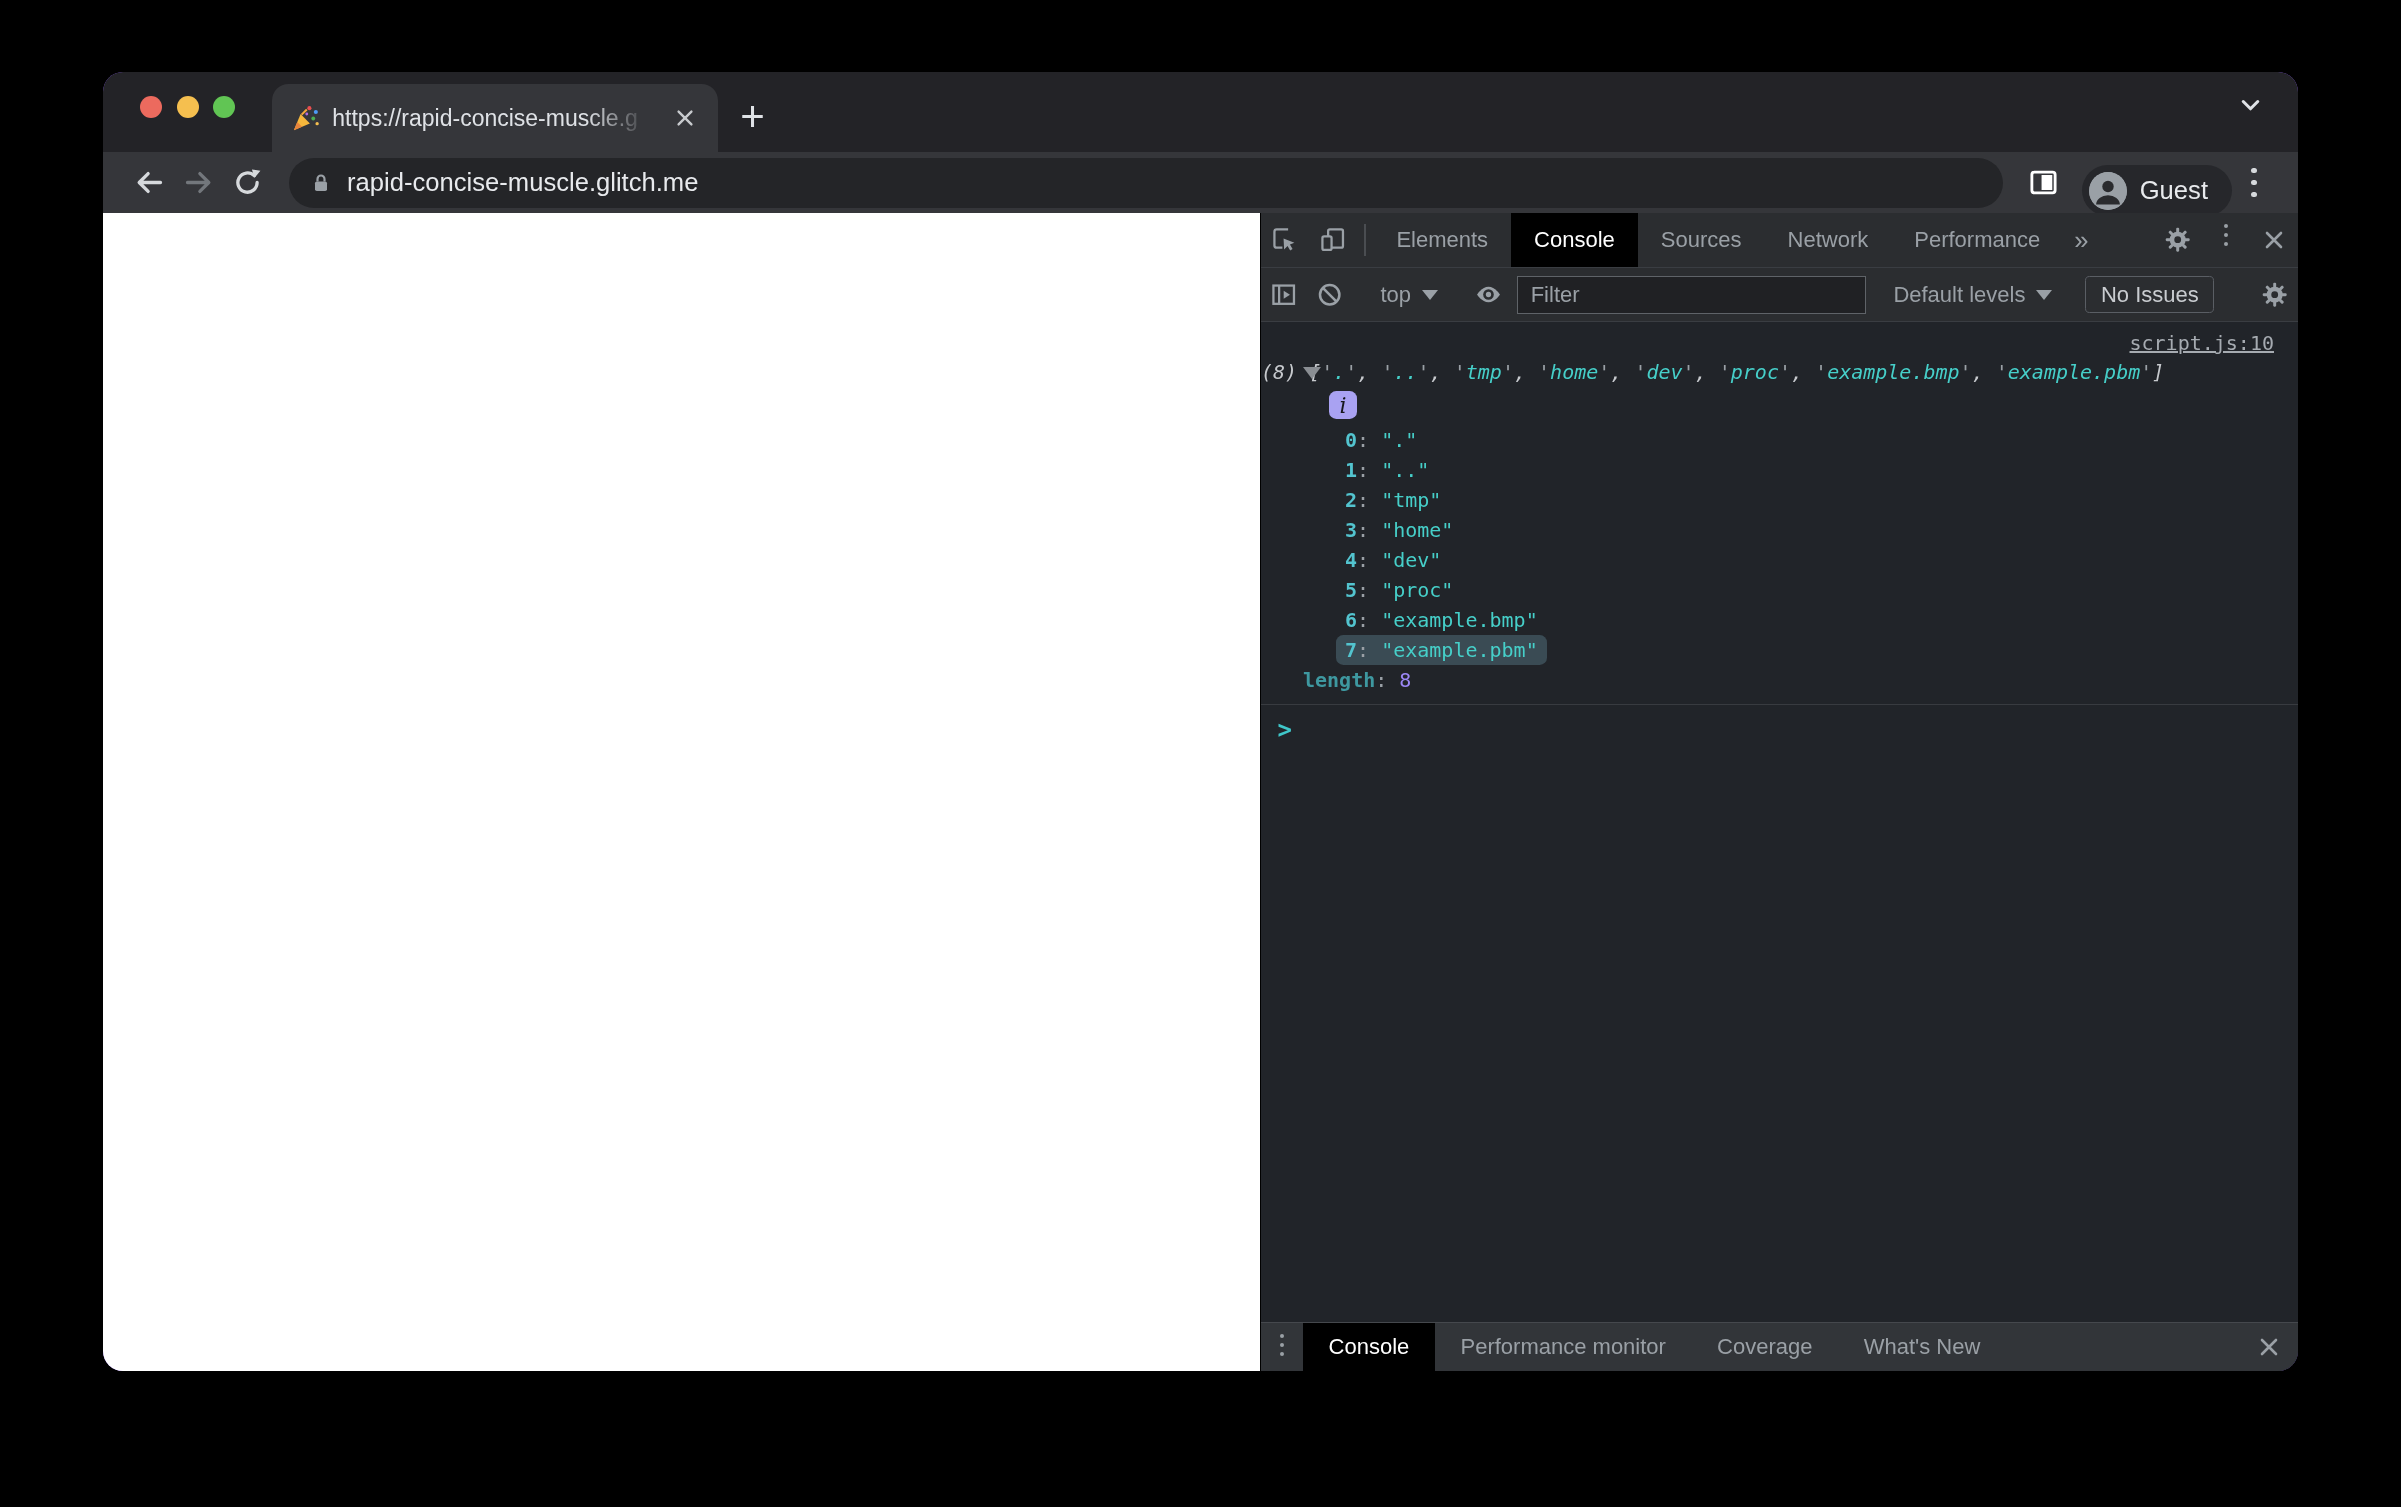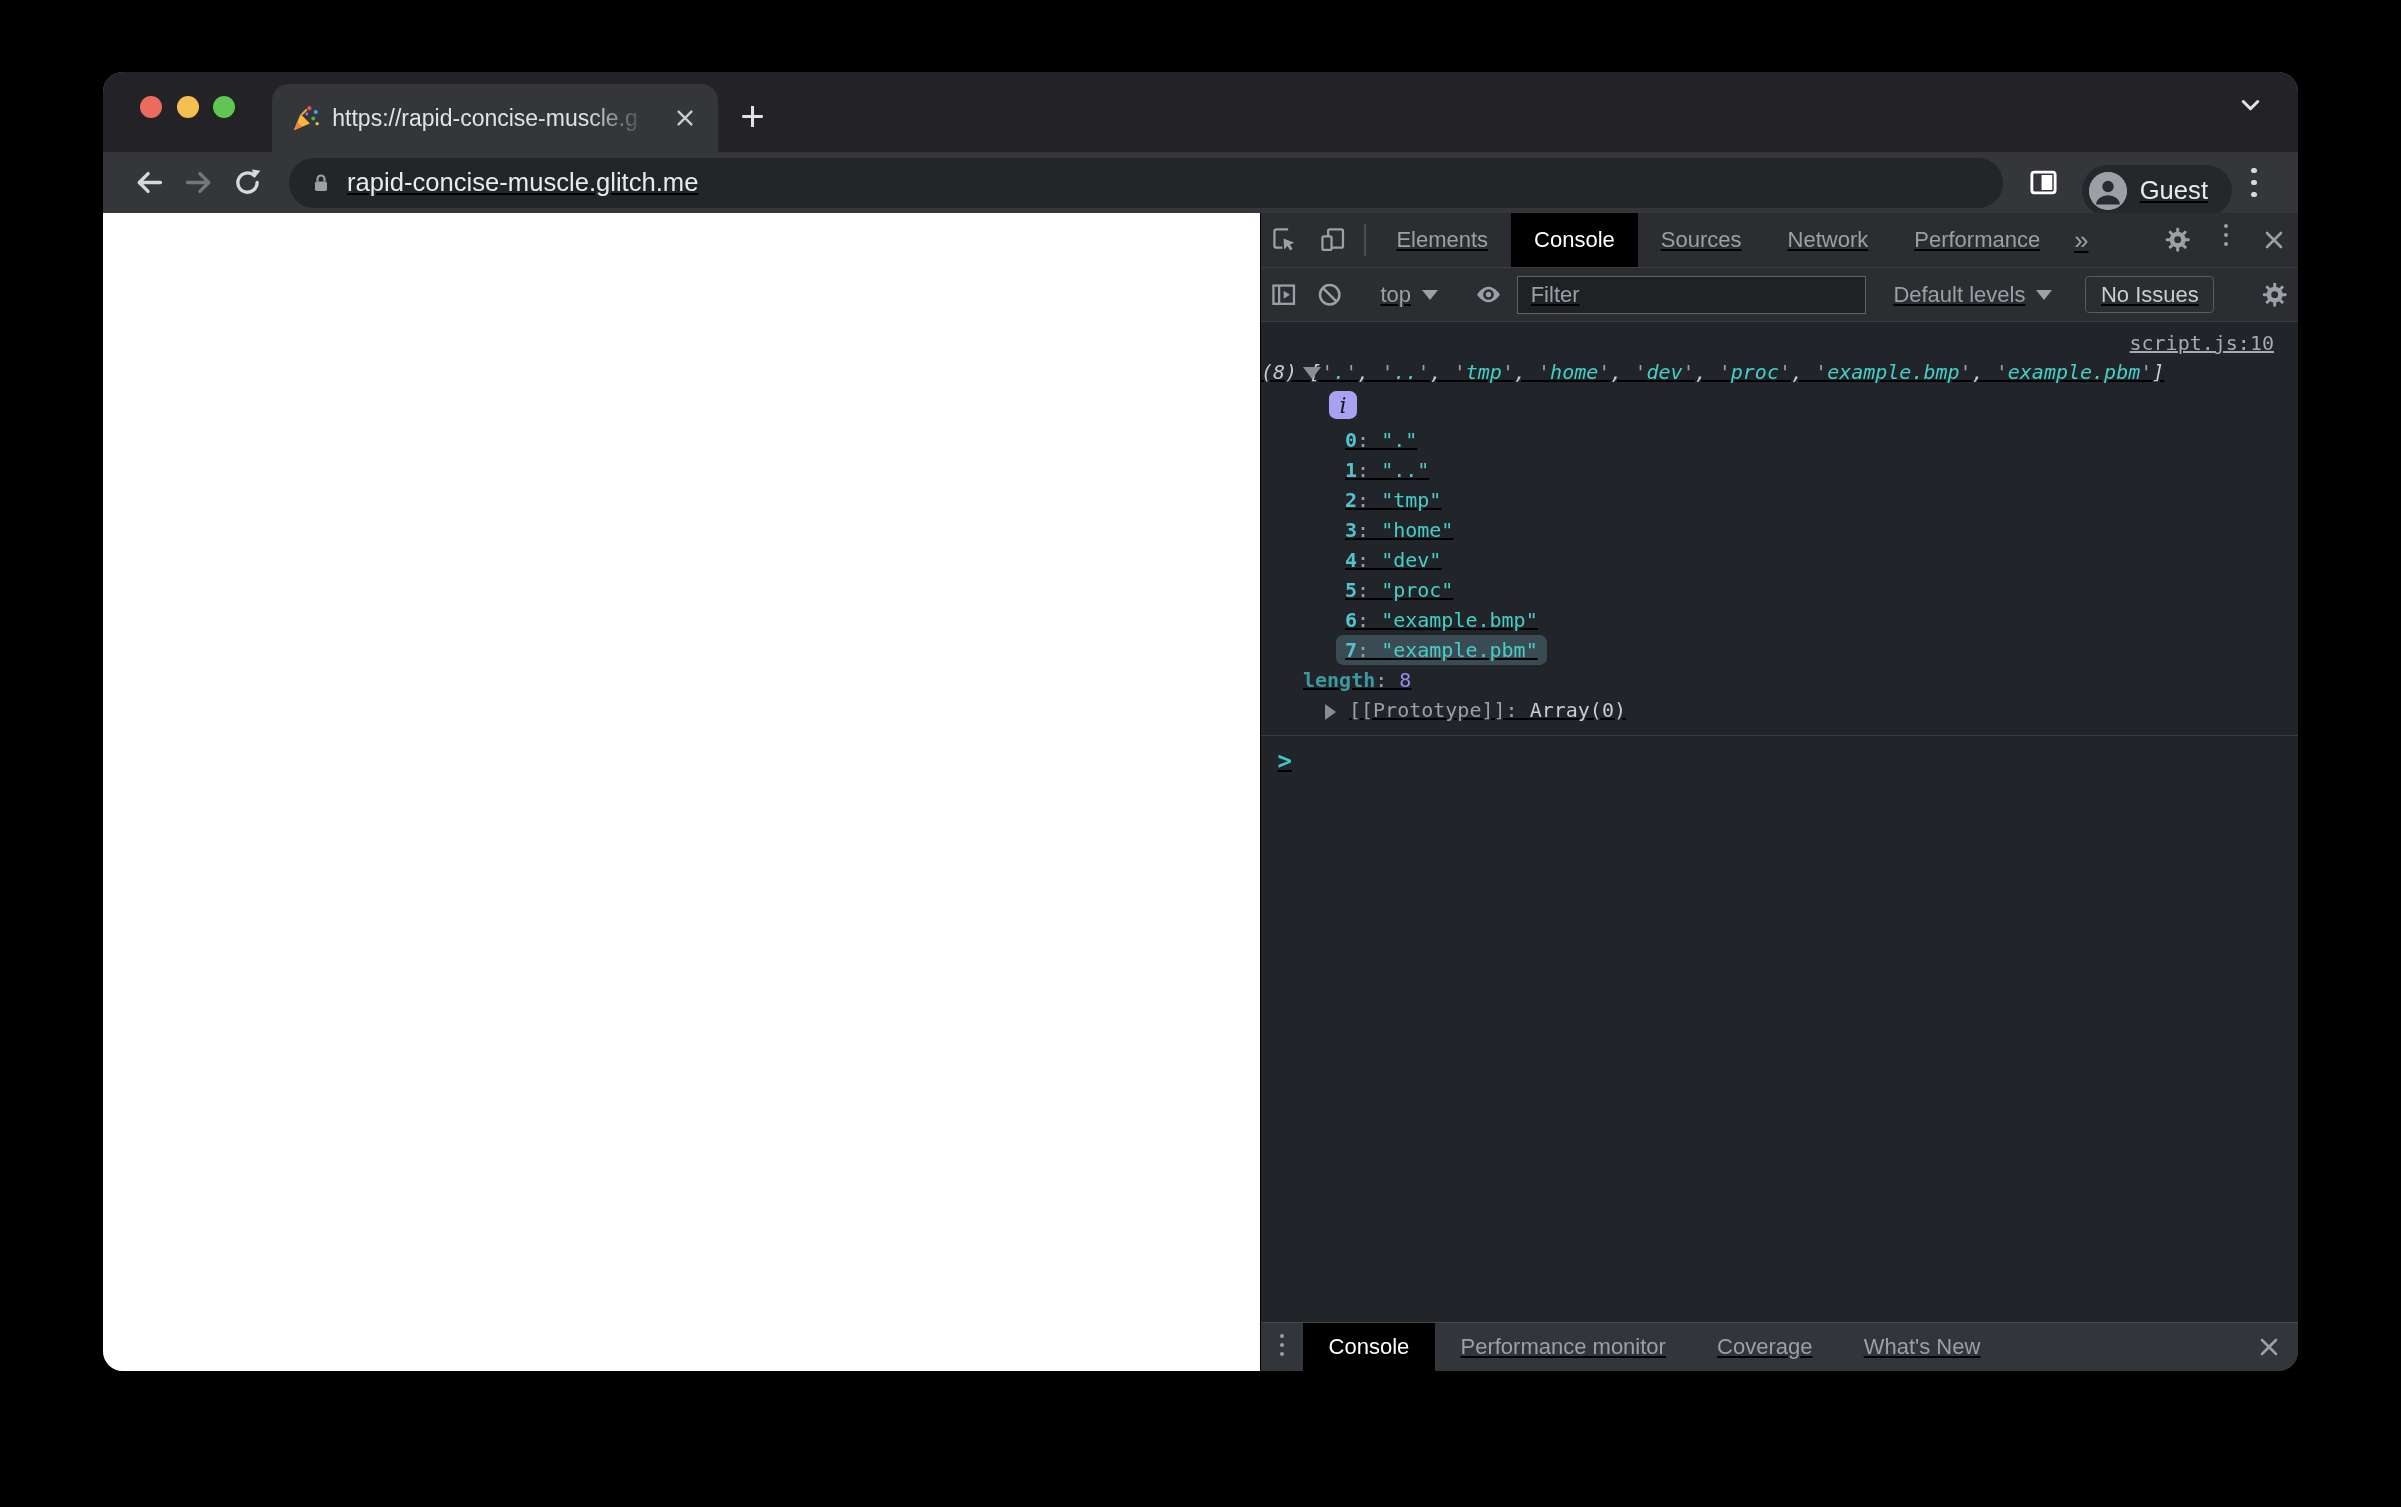--- a/index.html
+++ b/index.html
@@ -4,21 +4,21 @@
 <style>
   * { margin:0; padding:0; box-sizing:border-box; }
   html,body { width:2401px; height:1507px; background:#000; overflow:hidden;
               font-family:"Liberation Sans", sans-serif; }
   .stage { position:relative; width:2401px; height:1507px; }
 
   
   .window { position:absolute; left:103px; top:72px; width:2195px; height:1299px;
             border-radius:20px; overflow:hidden; background:#8b5cf6;
             display:flex; flex-direction:column;
-            box-shadow:0 27.4px 82px rgba(0,0,0,0.65);text-decoration:underline; }
+            box-shadow:0 27.4px 82px rgba(0,0,0,0.65); }
 
   
   .tabstrip { position:relative; height:80px; background:#232327; flex:none; }
   .lights { position:absolute; left:37px; top:24px; display:flex; gap:14.6px; }
   .light { width:22px; height:22px; border-radius:50%; }
   .light.red { background:#EC6A5E; } .light.yellow { background:#F5BF4F; } .light.green { background:#61C554; }
   .tab { position:absolute; left:169px; bottom:0; width:446px; height:68px;
          background:#35363A; border-radius:16.5px 16.5px 0 0;
          display:flex; align-items:center; padding:0 16.5px 0 18.3px; }
   .tab-title { flex:1; margin:0 11px; font-size:23px; color:#DFE2E6; white-space:nowrap;
@@ -333,24 +333,20 @@
               <div class="item-row"><span><span class="idx">2</span><span class="colon">: </span><span class="val">"tmp"</span></span></div>
               <div class="item-row"><span><span class="idx">3</span><span class="colon">: </span><span class="val">"home"</span></span></div>
               <div class="item-row"><span><span class="idx">4</span><span class="colon">: </span><span class="val">"dev"</span></span></div>
               <div class="item-row"><span><span class="idx">5</span><span class="colon">: </span><span class="val">"proc"</span></span></div>
               <div class="item-row"><span><span class="idx">6</span><span class="colon">: </span><span class="val">"example.bmp"</span></span></div>
               <div class="item-row"><span class="hl"><span class="idx">7</span><span class="colon">: </span><span class="val">"example.pbm"</span></span></div>
             </div>
           <div class="length-row">
             <span class="length-label">length</span><span class="colon">:&nbsp;</span><span class="num">8</span>
           </div>
-          <div class="proto-row">
-            <span class="proto-expander"></span>
-            <span>[[Prototype]]</span><span class="colon">:&nbsp;</span><span class="proto-value">Array(0)</span>
-          </div>
           <div class="console-divider"></div>
           <div class="prompt-row">
             <span class="prompt-chevron">&gt;</span>
           </div>
         </div>
 
         <div class="drawer">
           <span class="drawer-kebab kebab" style="gap:4.6px;">
             <span class="dot" style="background:#9AA0A6;width:4.6px;height:4.6px;"></span>
             <span class="dot" style="background:#9AA0A6;width:4.6px;height:4.6px;"></span>

